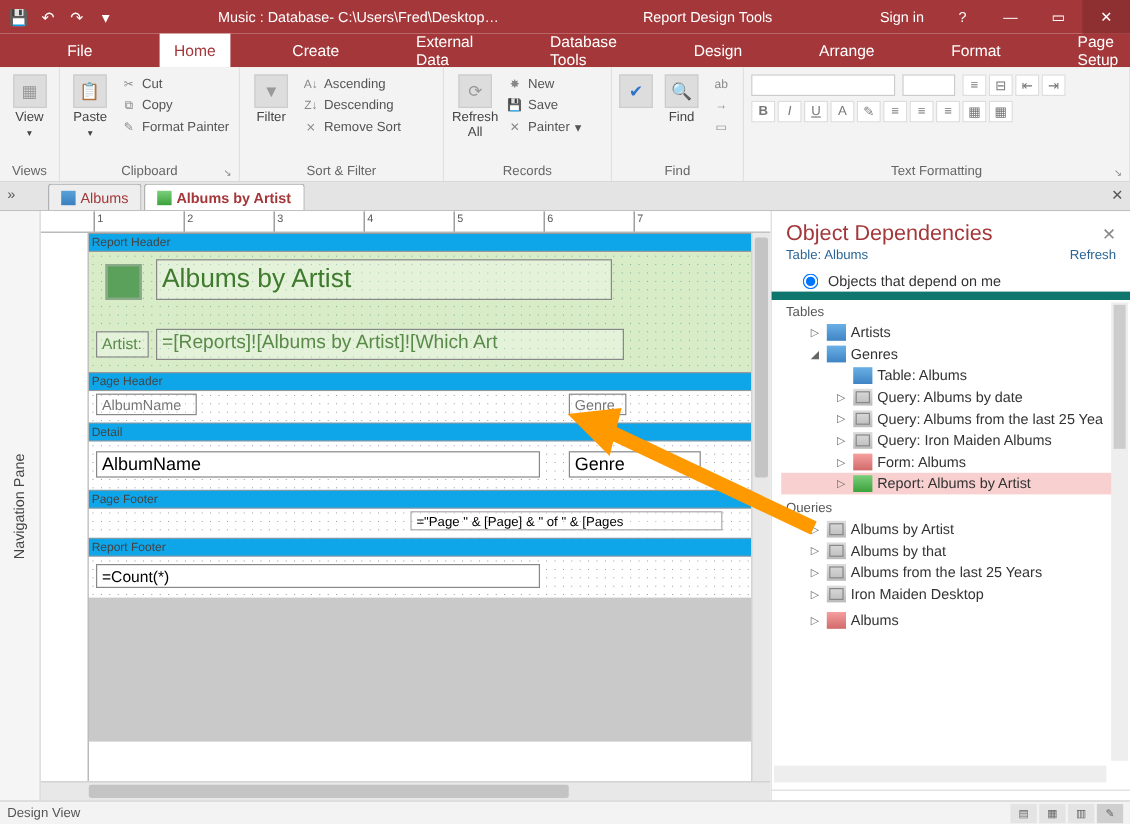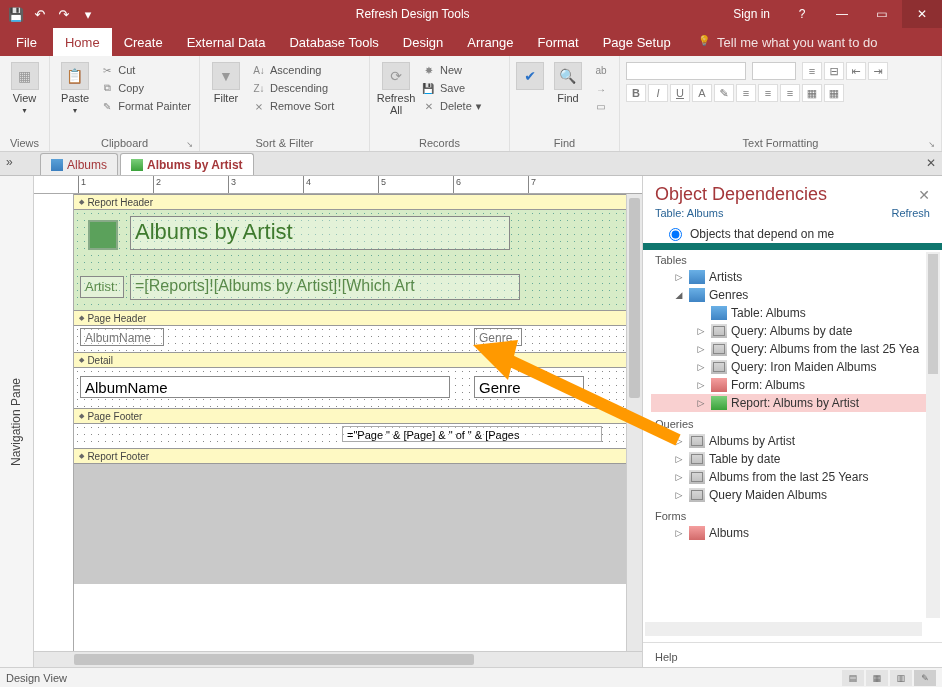--- a/index.html
+++ b/index.html
@@ -9,21 +9,21 @@
   .title-bar { height: 28px; background: #a4373a; display: flex; align-items: center; color: #fff; }
   .qat { display: flex; align-items: center; gap: 4px; padding: 0 6px; }
   .qat .icon { width: 20px; height: 20px; display: flex; align-items: center; justify-content: center; font-size: 13px; }
   .title-center { flex: 1; display: flex; justify-content: center; gap: 120px; font-size: 12px; }
   .win-controls { display: flex; }
   .win-controls div { width: 40px; height: 28px; display: flex; align-items: center; justify-content: center; font-size: 12px; }
   .win-close { background: #8e2f31; }
 
   
   .ribbon-tabs { height: 28px; background: #a4373a; display: flex; align-items: center; color: #fff; font-size: 13px; }
-  .ribbon-tab { padding: 0 12px; height: 28px; display: flex; align-items: center; cursor: pointer; }
+  .ribbon-tab { padding: 0 12px; height: 28px; display: flex; align-items: center; cursor: pointer; margin-left: 40px; }
   .ribbon-tab.active { background: #fff; color: #a4373a; }
   .ribbon-tab.file { padding: 0 16px; }
   .tell-me { flex: 1; padding-left: 16px; display: flex; align-items: flex-start; gap: 6px; opacity: 0.85;}
   .tell-me::before { content:"💡"; font-size:10px; opacity:0.8;}
 
   
   .ribbon { height: 96px; background: #f3f3f3; border-bottom: 1px solid #d0d0d0; display: flex; font-size: 11px; color: #666; }
   .group { border-right: 1px solid #e0e0e0; padding: 2px 6px 0 6px; display: flex; flex-direction: column; position:relative;}
   .group-body { flex: 1; display: flex; align-items: flex-start; gap: 4px; padding-top:4px;}
   .group-label { text-align: center; font-size: 11px; color: #666; padding: 2px 0; position:relative;}
@@ -52,21 +52,21 @@
   
   .main-area { position:absolute; top:176px; left:0; right:0; bottom:20px; display:flex; }
   .nav-pane { width:34px; border-right:1px solid #d0d0d0; background:#f5f5f5; display:flex;align-items:center;justify-content:center;}
   .nav-pane span { transform:rotate(-90deg); white-space:nowrap; font-size:12px; color:#444;}
   .design-viewport { flex:1; position:relative; overflow:hidden; background:#fff;}
   .ruler-top { height:18px; background:#fff; border-bottom:1px solid #aaa; display:flex; font-size:9px; color:#555; padding-left:40px;}
   .ruler-seg { width:75px; border-left:1px solid #888; position:relative;}
   .ruler-seg span{position:absolute; left:2px; top:1px;}
   .design-body { position:absolute; top:18px; left:0; right:16px; bottom:16px; overflow:hidden;}
   .ruler-left { position:absolute; left:24px; top:0; bottom:0; width:16px; background:#fff; border-right:1px solid #aaa;}
-  .band-header { height:16px; background:#fef9c3; border-top:1px solid #999;border-bottom:1px solid #999; font-size:10px;color:#444; padding-left:8px; display:flex;align-items:center; gap:3px; margin-left:37px;}
+  .band-header { height:16px; background:#0ea5e9; border-top:1px solid #999;border-bottom:1px solid #999; font-size:10px;color:#444; padding-left:8px; display:flex;align-items:center; gap:3px; margin-left:26px;}
   .band-header::before{content:"◆"; font-size:7px;color:#666;}
   .band { margin-left:40px; border-bottom:0px; position:relative;
           background-color:#fff;
           background-image: radial-gradient(#888 0.5px, transparent 0.5px);
           background-size: 7px 7px;}
   .band.green{
       background-color:#d7ecc7;
       background-image: radial-gradient(#6a9 0.5px, transparent 0.5px);
       background-size: 7px 7px;}
   .band.grey{ background:#c9c9c9; background-image:none;}
@@ -121,21 +121,22 @@
 <body>
 
 <div class="title-bar">
   <div class="qat">
     <div class="icon">💾</div>
     <div class="icon">↶</div>
     <div class="icon">↷</div>
     <div class="icon">▾</div>
   </div>
   <div class="title-center">
-    <span>Refresh Design Tools</span>
+    <span>Music : Database- C:\Users\Fred\Desktop…</span>
+    <span>Report Design Tools</span>
   </div>
   <div style="padding:0 12px">Sign in</div>
   <div class="win-controls">
     <div>?</div>
     <div>—</div>
     <div>▭</div>
     <div class="win-close">✕</div>
   </div>
 </div>
 
@@ -220,21 +221,21 @@
         </div>
       <div class="small-list">
         <div class="small-item">
             <span class="sm-icon">✸</span>
             <span>New</span>
           </div>
         <div class="small-item">
             <span class="sm-icon">💾</span>
             <span>Save</span>
           </div>
-        <div class="small-item"><span class="sm-icon">✕</span><span>Delete</span> ▾</div>
+        <div class="small-item"><span class="sm-icon">✕</span><span>Painter</span> ▾</div>
       </div>
     </div>
     <div class="group-label noarrow">Records</div>
   </div>
   <div class="group" style="width:110px">
     <div class="group-body">
        <div class="big-btn" style="width:28px">
           <div class="big-icon" style="color:#2a72c8">✔</div>
         </div>
        <div class="big-btn">
@@ -353,20 +354,23 @@
         <div class="ctl" style="left:6px;top:8px;width:370px;height:22px;background:#fff;font-size:15px">AlbumName</div>
         <div class="ctl" style="left:400px;top:8px;width:110px;height:22px;background:#fff;font-size:15px">Genre</div>
       </div>
 
       <div class="band-header">Page Footer</div>
       <div class="band" style="height:24px">
         <div class="ctl" style="left:268px;top:2px;width:260px;height:16px;font-size:11px;border:1px solid #aaa;background:rgba(255,255,255,0.3)">="Page " &amp; [Page] &amp; " of " &amp; [Pages</div>
       </div>
 
       <div class="band-header">Report Footer</div>
+      <div class="band" style="height:34px">
+        <div class="ctl" style="left:6px;top:6px;width:370px;height:20px;background:#fff;font-size:13px">=Count(*)</div>
+      </div>
       <div class="band grey" style="height:120px"></div>
     </div>
     <div class="vscroll">
         <div class="thumb"></div>
       </div>
     <div class="hscroll">
         <div class="thumb"></div>
       </div>
   </div>
 
@@ -431,48 +435,46 @@
       <div class="tp-section">Queries</div>
       <div class="tp-tree">
         <div class="tree-row indent1">
             <span class="expander">▷</span>
             <span class="obj-icon obj-query"></span>
             <span>Albums by Artist</span>
           </div>
         <div class="tree-row indent1">
             <span class="expander">▷</span>
             <span class="obj-icon obj-query"></span>
-            <span>Table by date</span>
+            <span>Albums by that</span>
           </div>
         <div class="tree-row indent1">
             <span class="expander">▷</span>
             <span class="obj-icon obj-query"></span>
             <span>Albums from the last 25 Years</span>
           </div>
         <div class="tree-row indent1">
             <span class="expander">▷</span>
             <span class="obj-icon obj-query"></span>
-            <span>Query Maiden Albums</span>
-          </div>
-      </div>
-      <div class="tp-section">Forms</div>
+            <span>Iron Maiden Desktop</span>
+          </div>
+      </div>
       <div class="tp-tree">
         <div class="tree-row indent1">
             <span class="expander">▷</span>
             <span class="obj-icon obj-form"></span>
             <span>Albums</span>
           </div>
       </div>
       <div class="sv">
           <div class="th"></div>
         </div>
       <div class="sh"></div>
     </div>
     <div class="tp-help">
-      <div class="tp-section" style="padding-left:0">Help</div>
     </div>
   </div>
 </div>
 
 <div class="status-bar">
   <span>Design View</span>
   <div class="status-right">
     <div class="sb-btn">▤</div>
     <div class="sb-btn">▦</div>
     <div class="sb-btn">▥</div>

